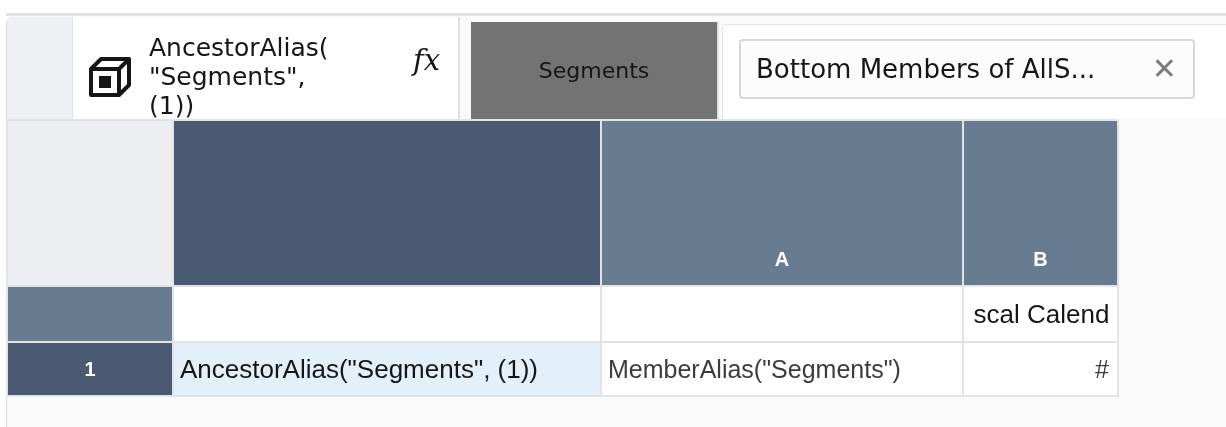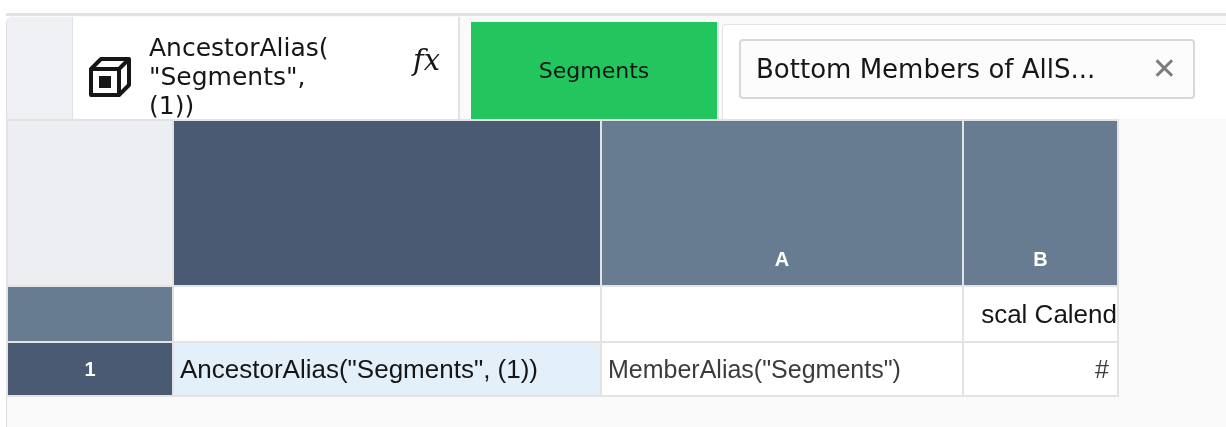--- a/index.html
+++ b/index.html
@@ -41,21 +41,21 @@
       font-size: 25px; line-height: 29px; color: #161616;
       white-space: pre-wrap; word-break: break-word;
     }
     .fx-icon {
       position: absolute; left: 340px; top: 26px;
       font-family: "DejaVu Serif", serif; font-style: italic;
       font-size: 29px; color: #161616;
     }
     .segments-tab {
       position: absolute; left: 471px; top: 22px; width: 246px; height: 97px;
-      background: #22c55e;
+      background: #737373;
       border-right: 2px solid #dde3ea;
       display: flex; align-items: center; justify-content: center;
       font-size: 22px; color: #161616;
     }
     .filter-area {
       position: absolute; left: 722px; top: 24px; width: 504px; height: 94px;
       background: #ffffff;
       border-left: 1px solid #e4e4e4;
       border-top: 1px solid #e4e4e4;
       border-top-left-radius: 4px;
@@ -159,21 +159,21 @@
     <td class="corner"></td>
     <td class="col-hdr-dim"></td>
     <td class="col-hdr col-a">A</td>
     <td class="col-hdr col-b">B</td>
   </tr>
   <tr>
     <td class="row-hdr-pov"></td>
     <td class="cell-blank"></td>
     <td class="cell-blank col-a"></td>
     <td class="cell-pov col-b">
-          <span class="clip" style="direction:ltr; text-align:right; width:151px; margin-left:auto; overflow:hidden;">scal Calend</span>
+          <span class="clip" style="direction:ltr; text-align:center; width:151px; margin-left:auto; overflow:hidden;">scal Calend</span>
         </td>
   </tr>
   <tr>
     <td class="row-num">1</td>
     <td class="cell-member-sel">AncestorAlias("Segments", (1))</td>
     <td class="cell-member col-a">MemberAlias("Segments")</td>
     <td class="cell-data col-b">#</td>
   </tr>
 </tbody>
   </table>

